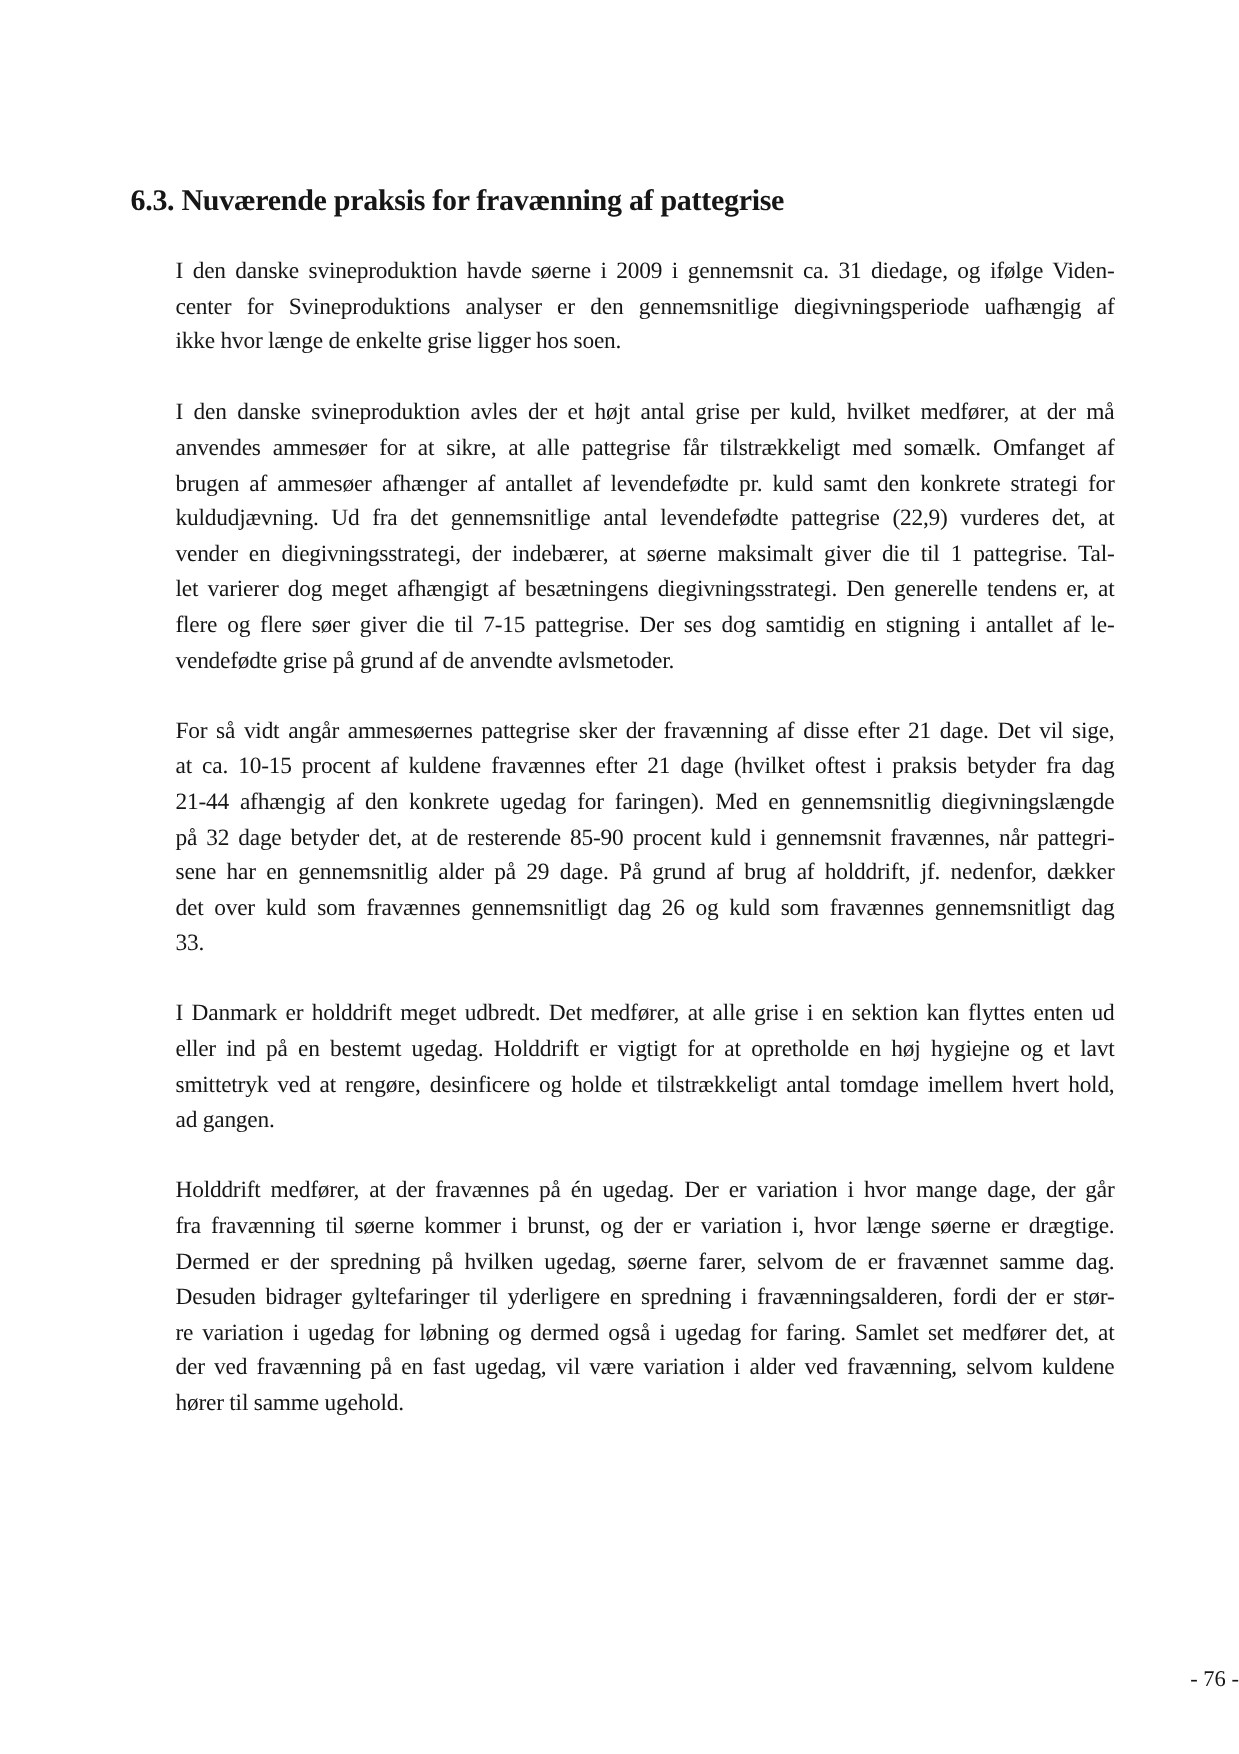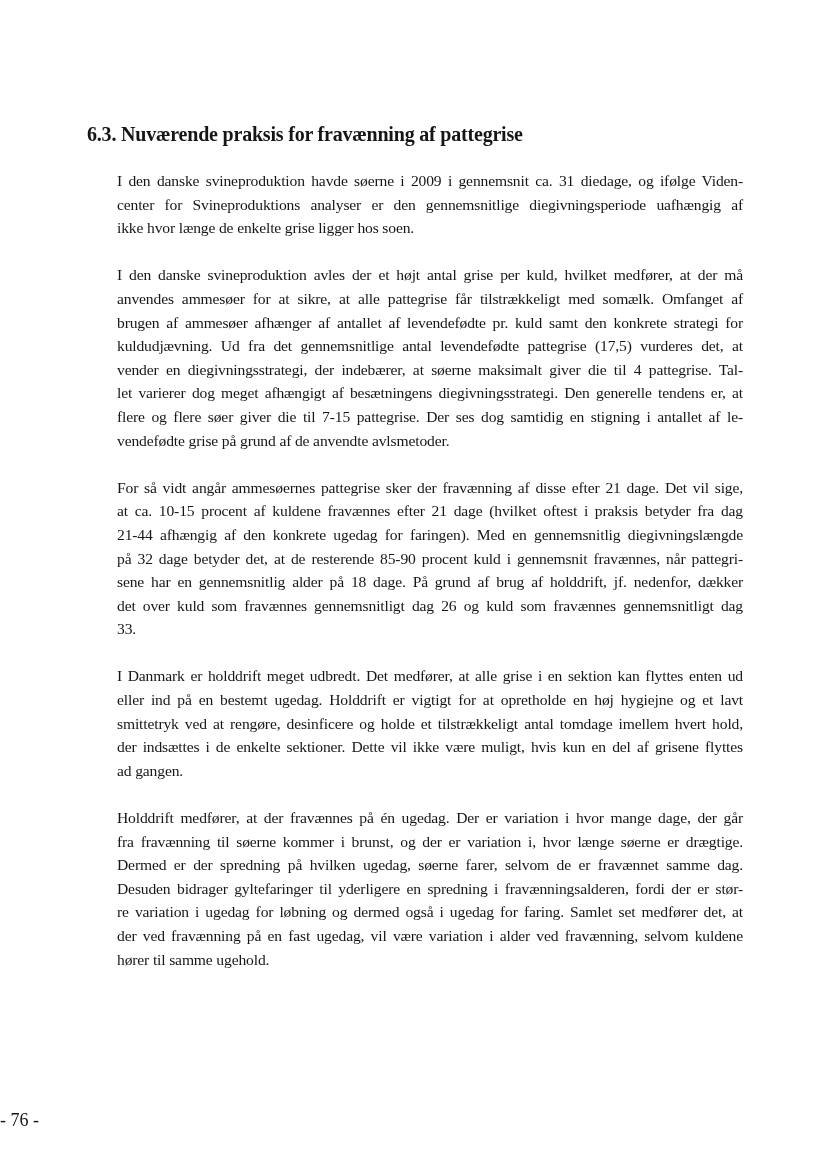--- a/index.html
+++ b/index.html
@@ -44,63 +44,62 @@
       margin-left: 30px;
     }
     .line.last {
       text-align-last: left;
     }
     .page-number {
       position: absolute;
       top: 1110px;
       left: 0;
       width: 826px;
-      text-align: left;
-      font-size: 18px;
+      text-align: right;
+      font-size: 15px;
       line-height: 20px;
     }
   </style>
 </head>
 <body>
 
 <div class="page">
   <h3 class="heading">6.3. Nuværende praksis for fravænning af pattegrise</h3>
 
   <div class="para">
     <span class="line">I den danske svineproduktion havde søerne i 2009 i gennemsnit ca. 31 diedage, og ifølge Viden-</span>
     <span class="line">center for Svineproduktions analyser er den gennemsnitlige diegivningsperiode uafhængig af</span>
     <span class="line last">ikke hvor længe de enkelte grise ligger hos soen.</span>
   </div>
 
   <div class="para">
     <span class="line">I den danske svineproduktion avles der et højt antal grise per kuld, hvilket medfører, at der må</span>
     <span class="line">anvendes ammesøer for at sikre, at alle pattegrise får tilstrækkeligt med somælk. Omfanget af</span>
     <span class="line">brugen af ammesøer afhænger af antallet af levendefødte pr. kuld samt den konkrete strategi for</span>
-    <span class="line">kuldudjævning. Ud fra det gennemsnitlige antal levendefødte pattegrise (17,5) vurderes det, at</span>
-    <span class="line">vender en diegivningsstrategi, der indebærer, at søerne maksimalt giver die til 4 pattegrise. Tal-</span>
+    <span class="line">kuldudjævning. Ud fra det gennemsnitlige antal levendefødte pattegrise (22,9) vurderes det, at</span>
+    <span class="line">vender en diegivningsstrategi, der indebærer, at søerne maksimalt giver die til 1 pattegrise. Tal-</span>
     <span class="line">let varierer dog meget afhængigt af besætningens diegivningsstrategi. Den generelle tendens er, at</span>
     <span class="line">flere og flere søer giver die til 7-15 pattegrise. Der ses dog samtidig en stigning i antallet af le-</span>
     <span class="line last">vendefødte grise på grund af de anvendte avlsmetoder.</span>
   </div>
 
   <div class="para">
     <span class="line">For så vidt angår ammesøernes pattegrise sker der fravænning af disse efter 21 dage. Det vil sige,</span>
     <span class="line">at ca. 10-15 procent af kuldene fravænnes efter 21 dage (hvilket oftest i praksis betyder fra dag</span>
     <span class="line">21-44 afhængig af den konkrete ugedag for faringen). Med en gennemsnitlig diegivningslængde</span>
     <span class="line">på 32 dage betyder det, at de resterende 85-90 procent kuld i gennemsnit fravænnes, når pattegri-</span>
-    <span class="line">sene har en gennemsnitlig alder på 18 dage. På grund af brug af holddrift, jf. nedenfor, dækker</span>
+    <span class="line">sene har en gennemsnitlig alder på 29 dage. På grund af brug af holddrift, jf. nedenfor, dækker</span>
     <span class="line">det over kuld som fravænnes gennemsnitligt dag 26 og kuld som fravænnes gennemsnitligt dag</span>
     <span class="line last">33.</span>
   </div>
 
   <div class="para">
     <span class="line">I Danmark er holddrift meget udbredt. Det medfører, at alle grise i en sektion kan flyttes enten ud</span>
     <span class="line">eller ind på en bestemt ugedag. Holddrift er vigtigt for at opretholde en høj hygiejne og et lavt</span>
     <span class="line">smittetryk ved at rengøre, desinficere og holde et tilstrækkeligt antal tomdage imellem hvert hold,</span>
-    <span class="line">der indsættes i de enkelte sektioner. Dette vil ikke være muligt, hvis kun en del af grisene flyttes</span>
     <span class="line last">ad gangen.</span>
   </div>
 
   <div class="para">
     <span class="line">Holddrift medfører, at der fravænnes på én ugedag. Der er variation i hvor mange dage, der går</span>
     <span class="line">fra fravænning til søerne kommer i brunst, og der er variation i, hvor længe søerne er drægtige.</span>
     <span class="line">Dermed er der spredning på hvilken ugedag, søerne farer, selvom de er fravænnet samme dag.</span>
     <span class="line">Desuden bidrager gyltefaringer til yderligere en spredning i fravænningsalderen, fordi der er stør-</span>
     <span class="line">re variation i ugedag for løbning og dermed også i ugedag for faring. Samlet set medfører det, at</span>
     <span class="line">der ved fravænning på en fast ugedag, vil være variation i alder ved fravænning, selvom kuldene</span>

